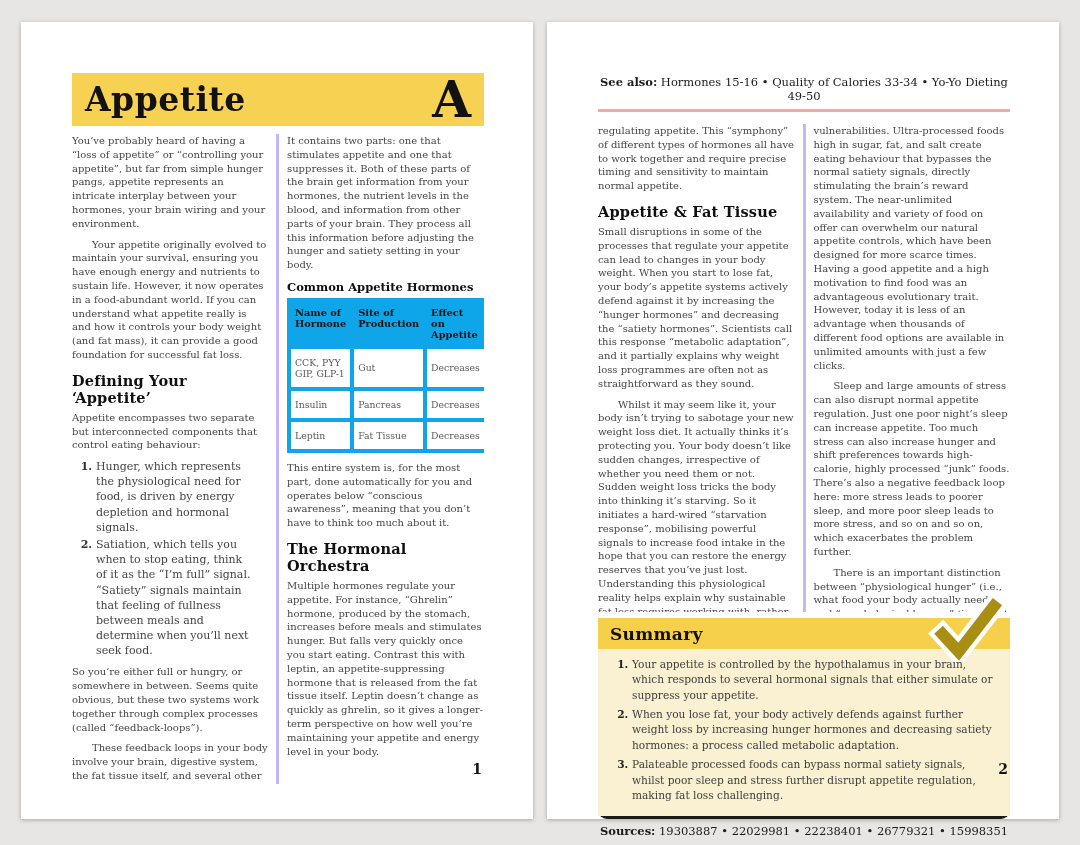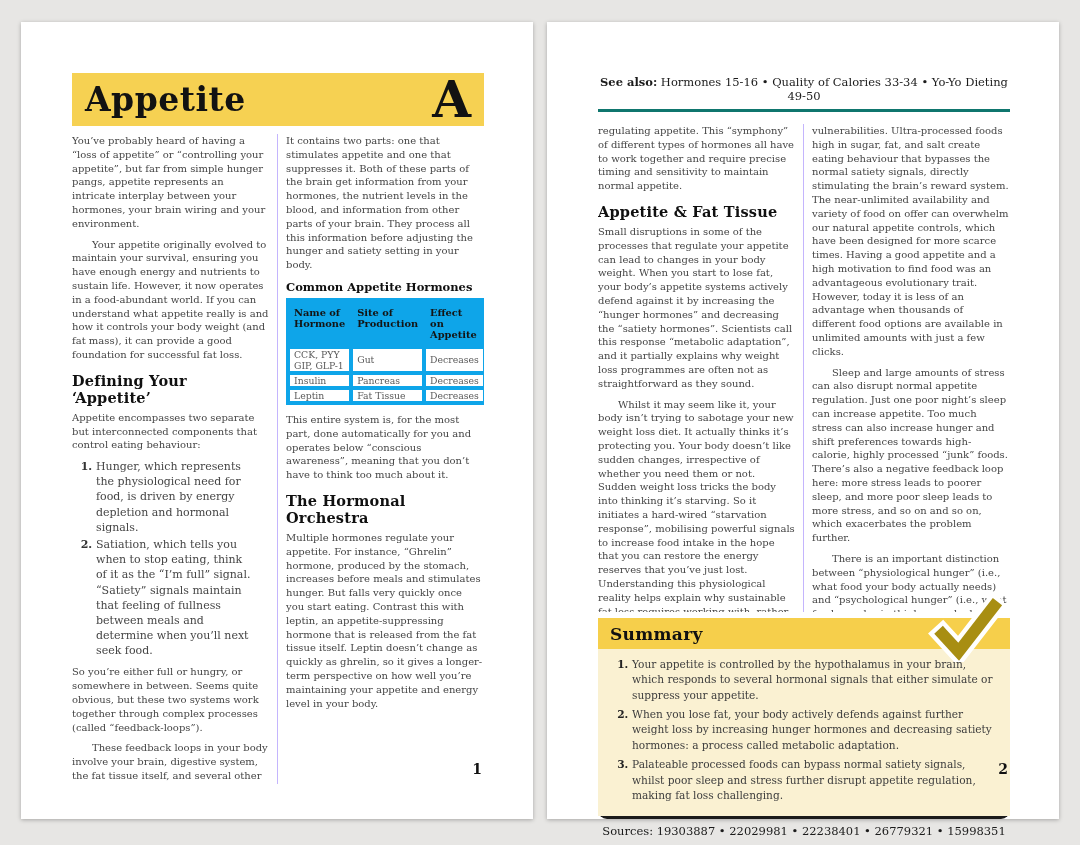--- a/index.html
+++ b/index.html
@@ -24,21 +24,21 @@
   }
   .banner .title{font-size:33px;font-weight:700;color:#121212;letter-spacing:.5px;}
   .banner .letter{font-size:50px;font-weight:900;color:#121212;line-height:1;}
 
   
   .cols{display:flex;margin-top:8px;overflow:hidden;}
   #page1 .cols{height:650px;}
   #page2 .cols{height:488px;}
   .col{width:197px;}
   .col.first{padding-right:8px;}
-  .col.second{padding-left:8px;border-left:1px solid #c4b5fd;}
+  .col.second{padding-left:8px;border-left:3px solid #c4b5fd;}
 
   p{font-size:10px;line-height:1.38;color:#454545;margin:0 0 7px 0;text-align:left;}
   p.ind{text-indent:20px;}
   h3{font-size:14.5px;color:#101010;margin:10px 0 5px 0;font-weight:700;letter-spacing:.2px;}
   h4{font-size:11.5px;color:#101010;margin:8px 0 4px 0;font-weight:700;}
 
   ol.numlist{margin:0 0 7px 0;padding-left:24px;}
   ol.numlist li{font-size:11px;line-height:1.38;color:#454545;margin:0 16px 2px 0;}
   ol.numlist li::marker{font-weight:700;color:#333;}
 
@@ -46,30 +46,30 @@
   table.hormones{
     border-collapse:separate;border-spacing:4px;background:#0ea5e9;
     width:100%;margin:2px 0 8px 0;box-sizing:border-box;
   }
   table.hormones th{
     font-size:9.8px;font-weight:700;color:#141414;text-align:left;
     padding:5px 4px;vertical-align:top;
   }
   table.hormones td{
     background:#ffffff;font-size:9.3px;color:#5a5a5a;
-    padding:0 4px;vertical-align:middle;
+    padding:8px 4px;vertical-align:middle;
   }
 
   
   .seealso{margin-top:53px;text-align:center;font-size:11.5px;color:#1b1b1b;
-    padding-bottom:6px;border-bottom:3px solid #0f766e;}
+    padding-bottom:6px;border-bottom:3px solid #fca5a5;}
   .seealso .lbl{font-weight:700;}
 
   .sources{margin-top:5px;text-align:center;font-size:11.5px;color:#1b1b1b;}
-  .sources .lbl{font-weight:400;}
+  .sources .lbl{font-weight:700;}
 
   
   .summary{position:relative;margin-top:6px;border-bottom:3px solid #1b1b1b;border-radius:9px;}
   .summary-head{
     background:#f6cf4b;height:31px;display:flex;align-items:center;padding:0 12px;
   }
   .summary-head .stitle{font-size:17px;font-weight:800;color:#111;letter-spacing:.3px;}
   .summary-body{background:#faf1d2;padding:8px 10px 9px 10px;}
   ol.sumlist{margin:0;padding-left:24px;}
   ol.sumlist li{font-size:10.6px;line-height:1.45;color:#3d3d3d;margin:0 0 4px 0;}

